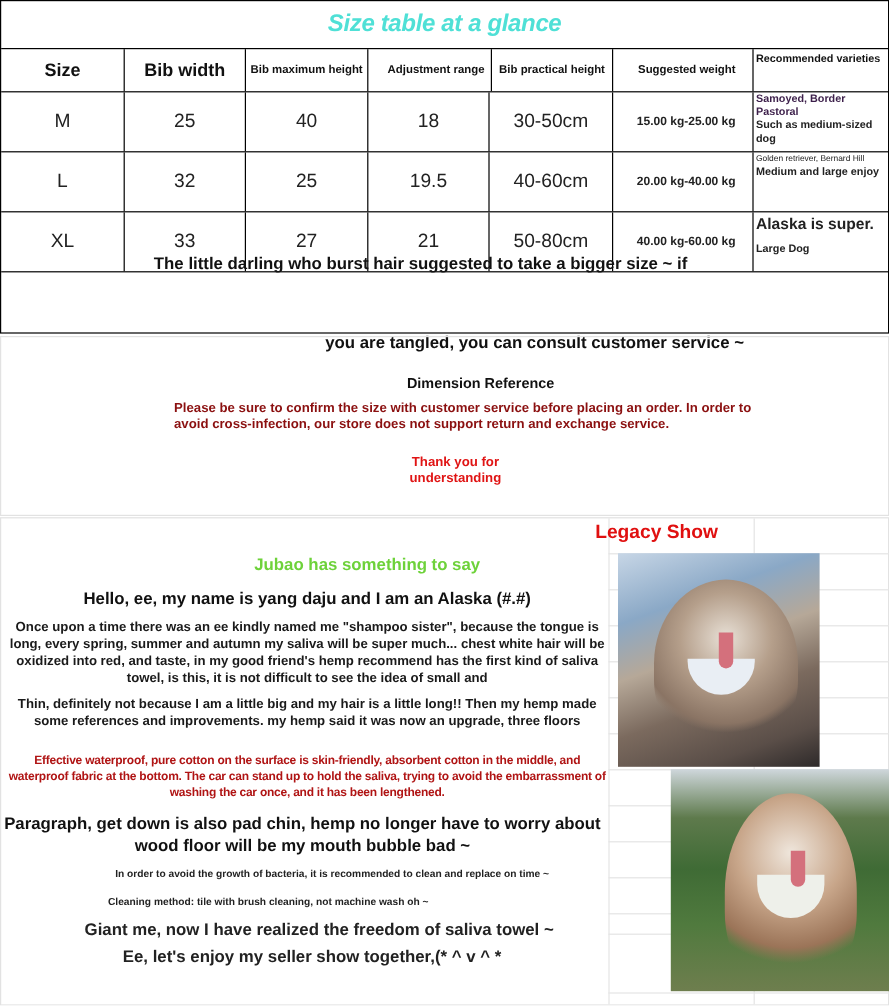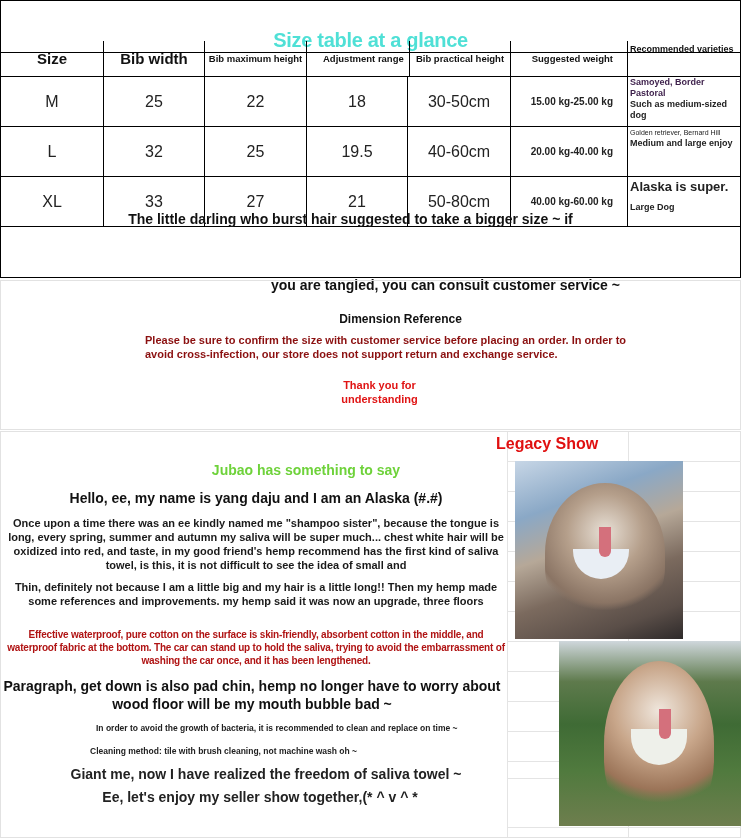--- a/index.html
+++ b/index.html
@@ -1,22 +1,22 @@
 <!DOCTYPE html>
 <html><head>
 <meta charset="utf-8">
 <style>
   * { box-sizing: border-box; margin: 0; padding: 0; }
   html, body { width: 741px; height: 838px; background: #ffffff; overflow: hidden; }
   body { position: relative; font-family: "Liberation Sans", "DejaVu Sans", sans-serif; color: #111; }
 
   
   .size-table { position: absolute; left: 0; top: 0; width: 741px; height: 278px; border: 1.5px solid #000; }
-  .title-row { position: absolute; left: 0; top: 0; width: 100%; height: 52px; border-bottom: 1.5px solid #000;
-    display: flex; align-items: flex-end; justify-content: center; }
+  .title-row { position: absolute; left: 0; top: 0; width: 100%; height: 40px; border-bottom: 1.5px solid #000;
+    display: flex; align-items: center; justify-content: center; font-style: italic; }
   .title-row span { color: #4fe0d6; font-weight: bold; font-size: 20px; letter-spacing: -0.3px; }
 
   .grid { position: absolute; left: 0; top: 40px; width: 100%; }
   .row { display: flex; border-bottom: 1.5px solid #000; }
   .row.head { height: 36px; }
   .row.body { height: 50px; }
   .cell { border-right: 1.5px solid #000; display: flex; align-items: center; justify-content: center; text-align: center; overflow: hidden; }
   .cell:last-child { border-right: none; }
   .c1 { width: 103px; } .c2 { width: 101px; } .c3 { width: 102px; } .c4 { width: 101px; }
   .c5 { width: 103px; } .c6 { width: 117px; } .c7 { width: 111px; }
@@ -93,21 +93,21 @@
       <div class="cell c3 small">Bib maximum height</div>
       <div class="cell c5 adj">Adjustment range</div>
       <div class="cell c4 small">Bib practical height</div>
       <div class="cell c6 wt">Suggested weight</div>
       <div class="cell c7 rec">Recommended varieties</div>
     </div>
 
     <div class="row body">
       <div class="cell c1">M</div>
       <div class="cell c2">25</div>
-      <div class="cell c3">22</div>
+      <div class="cell c3">40</div>
       <div class="cell c4">18</div>
       <div class="cell c5">30-50cm</div>
       <div class="cell c6 wt">15.00 kg-25.00 kg</div>
       <div class="cell c7 rec">
         <span class="purple">Samoyed, Border Pastoral</span>
         <span>Such as medium-sized dog</span>
       </div>
     </div>
 
     <div class="row body">

